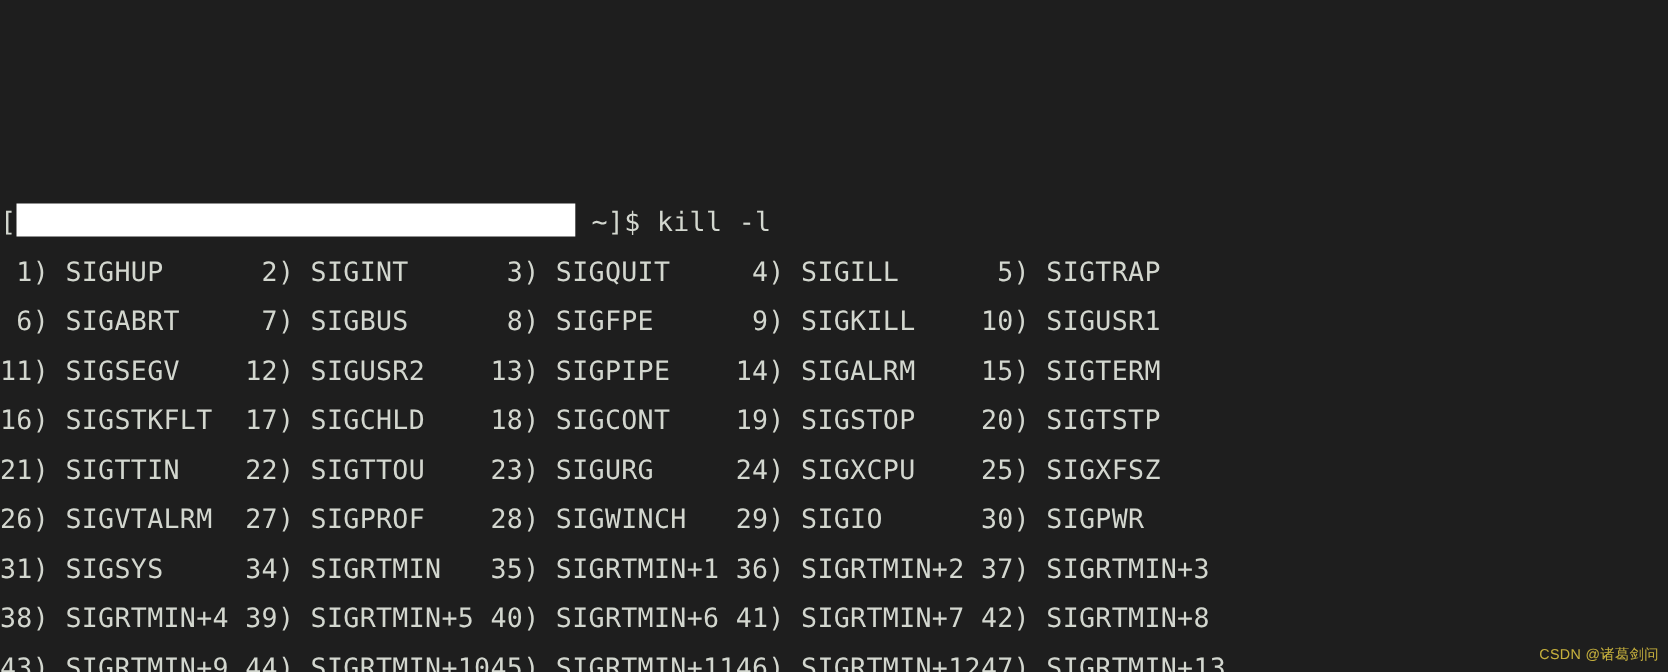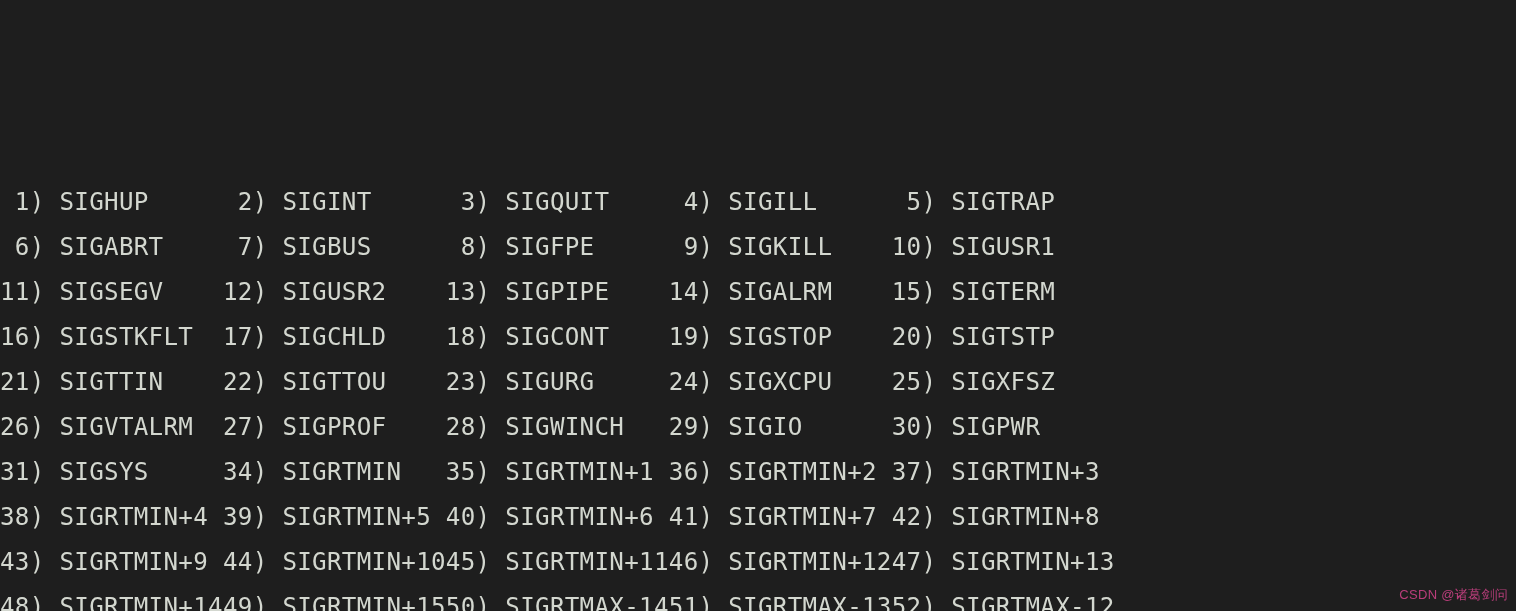--- a/index.html
+++ b/index.html
@@ -34,30 +34,30 @@
     vertical-align: middle;
     position: relative;
     top: -3px;
   }
   .watermark {
     position: absolute;
     right: 8px;
     bottom: 4px;
     font-family: sans-serif;
     font-size: 13px;
-    color: #ec4899;
+    color: #fde047;
     opacity: 0.75;
   }
 </style>
 </head>
 <body>
 
 
 
-<div class="terminal"><span id="signal-block"> 1) SIGHUP      2) SIGINT      3) SIGQUIT     4) SIGILL      5) SIGTRAP
+<div class="terminal"><span class="prompt-line"><span>[</span><span class="white-block"></span><span> ~]$ </span><span>kill -l</span></span><span id="signal-block"> 1) SIGHUP      2) SIGINT      3) SIGQUIT     4) SIGILL      5) SIGTRAP
  6) SIGABRT     7) SIGBUS      8) SIGFPE      9) SIGKILL    10) SIGUSR1
 11) SIGSEGV    12) SIGUSR2    13) SIGPIPE    14) SIGALRM    15) SIGTERM
 16) SIGSTKFLT  17) SIGCHLD    18) SIGCONT    19) SIGSTOP    20) SIGTSTP
 21) SIGTTIN    22) SIGTTOU    23) SIGURG     24) SIGXCPU    25) SIGXFSZ
 26) SIGVTALRM  27) SIGPROF    28) SIGWINCH   29) SIGIO      30) SIGPWR
 31) SIGSYS     34) SIGRTMIN   35) SIGRTMIN+1 36) SIGRTMIN+2 37) SIGRTMIN+3
 38) SIGRTMIN+4 39) SIGRTMIN+5 40) SIGRTMIN+6 41) SIGRTMIN+7 42) SIGRTMIN+8
 43) SIGRTMIN+9 44) SIGRTMIN+1045) SIGRTMIN+1146) SIGRTMIN+1247) SIGRTMIN+13
 48) SIGRTMIN+1449) SIGRTMIN+1550) SIGRTMAX-1451) SIGRTMAX-1352) SIGRTMAX-12
 53) SIGRTMAX-1154) SIGRTMAX-1055) SIGRTMAX-9 56) SIGRTMAX-8 57) SIGRTMAX-7

